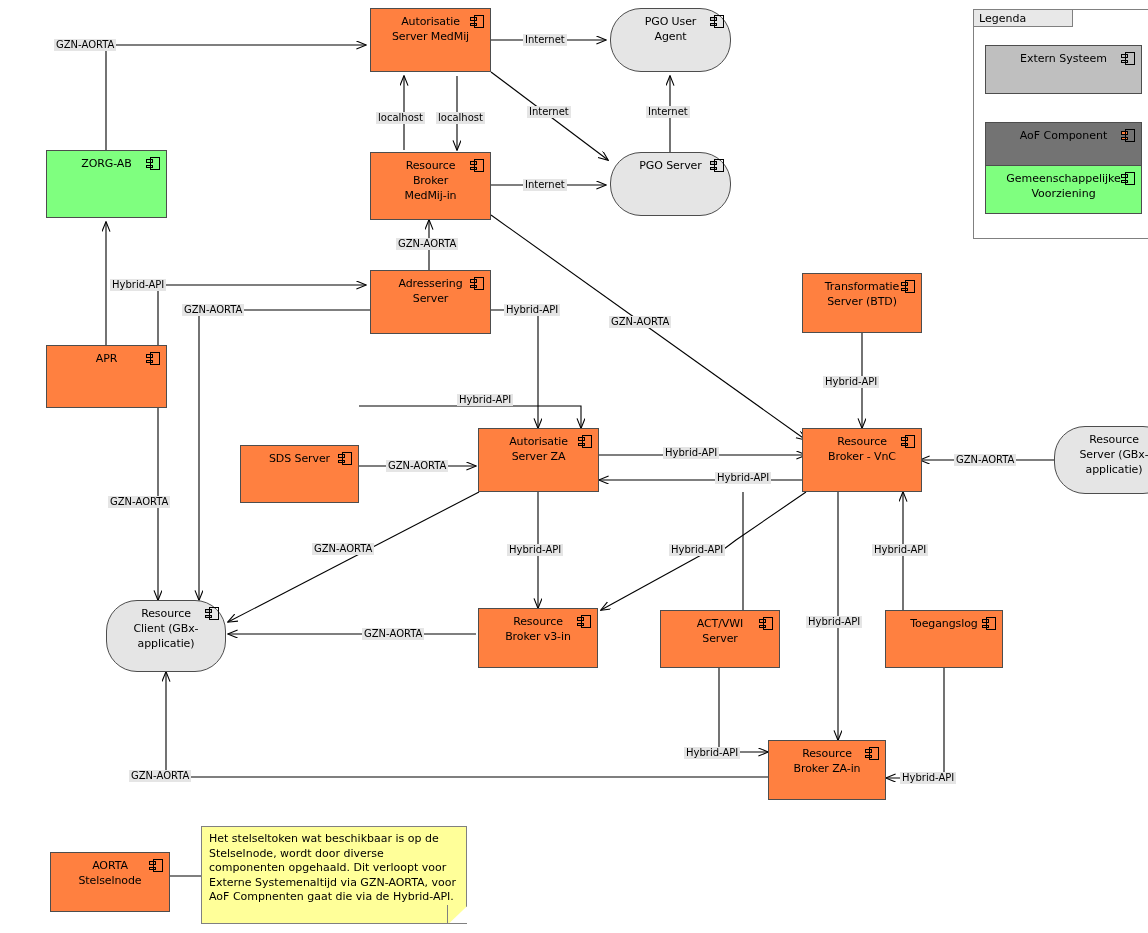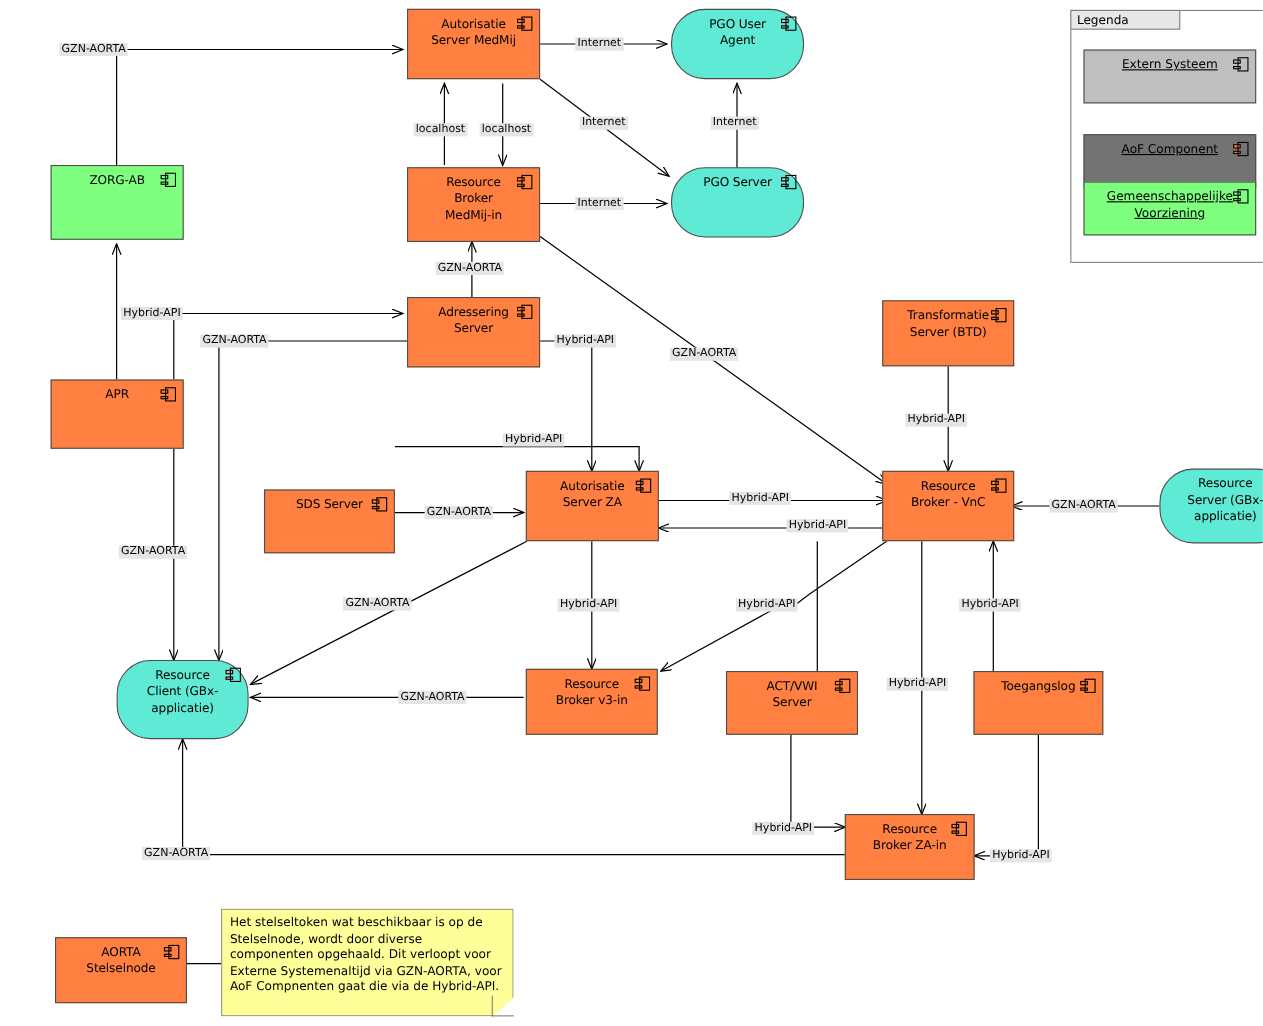--- a/index.html
+++ b/index.html
@@ -41,21 +41,21 @@
   }
   .node .lbl {
     display: block;
     text-align: center;
     line-height: 15px;
     padding: 0 16px;
     white-space: pre-line;
     letter-spacing: -0.1px;
   }
   .node.orange { background: #ff8040; }
-  .node.gray   { background: #5eead4; border-radius: 31px; }
+  .node.gray   { background: #e5e5e5; border-radius: 31px; }
   .node.green  { background: #7fff7f; }
 
   
   .uml {
     position: absolute;
     right: 5px;
     top: 6px;
     width: 15px;
     height: 13px;
   }
@@ -127,21 +127,20 @@
     align-items: flex-start;
     justify-content: center;
     padding-top: 5px;
     z-index: 5;
   }
   .legend-swatch .lbl {
     text-align: center;
     line-height: 15px;
     white-space: pre-line;
     padding: 0 18px;
-    text-decoration: underline;
   }
 
   
   #note {
     position: absolute;
     left: 165px;
     top: 826px;
     width: 266px;
     height: 98px;
     z-index: 5;

